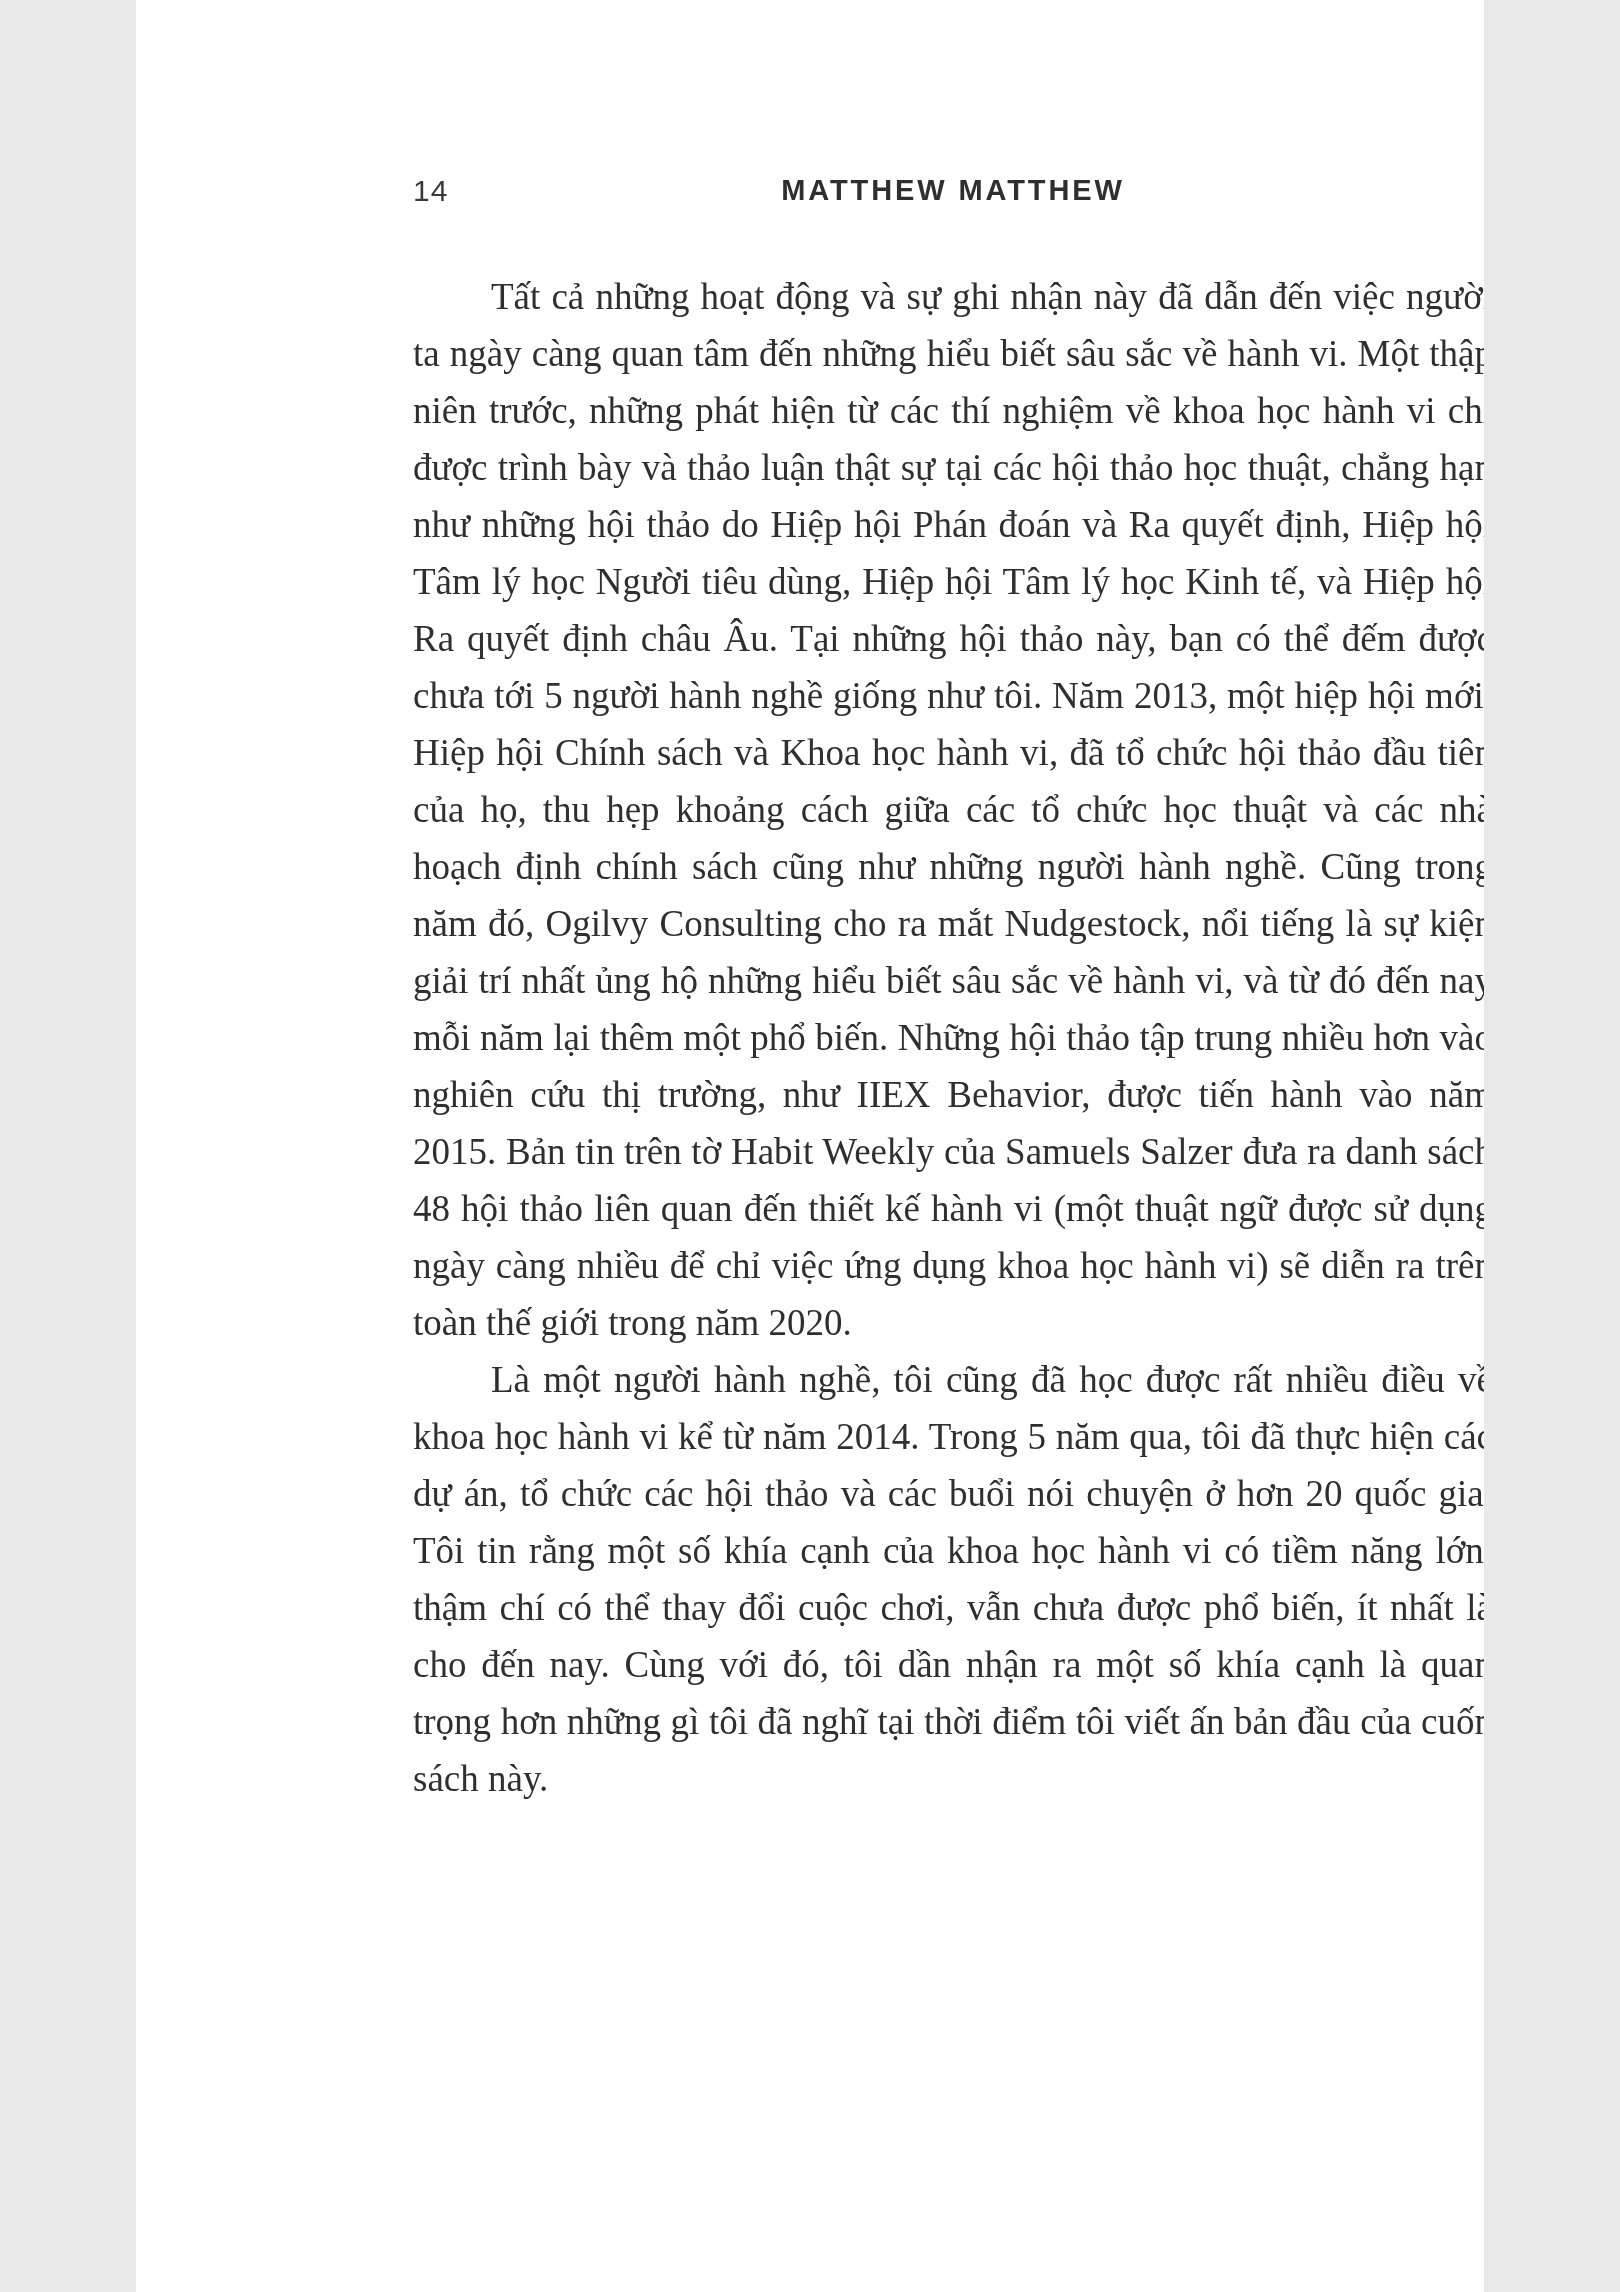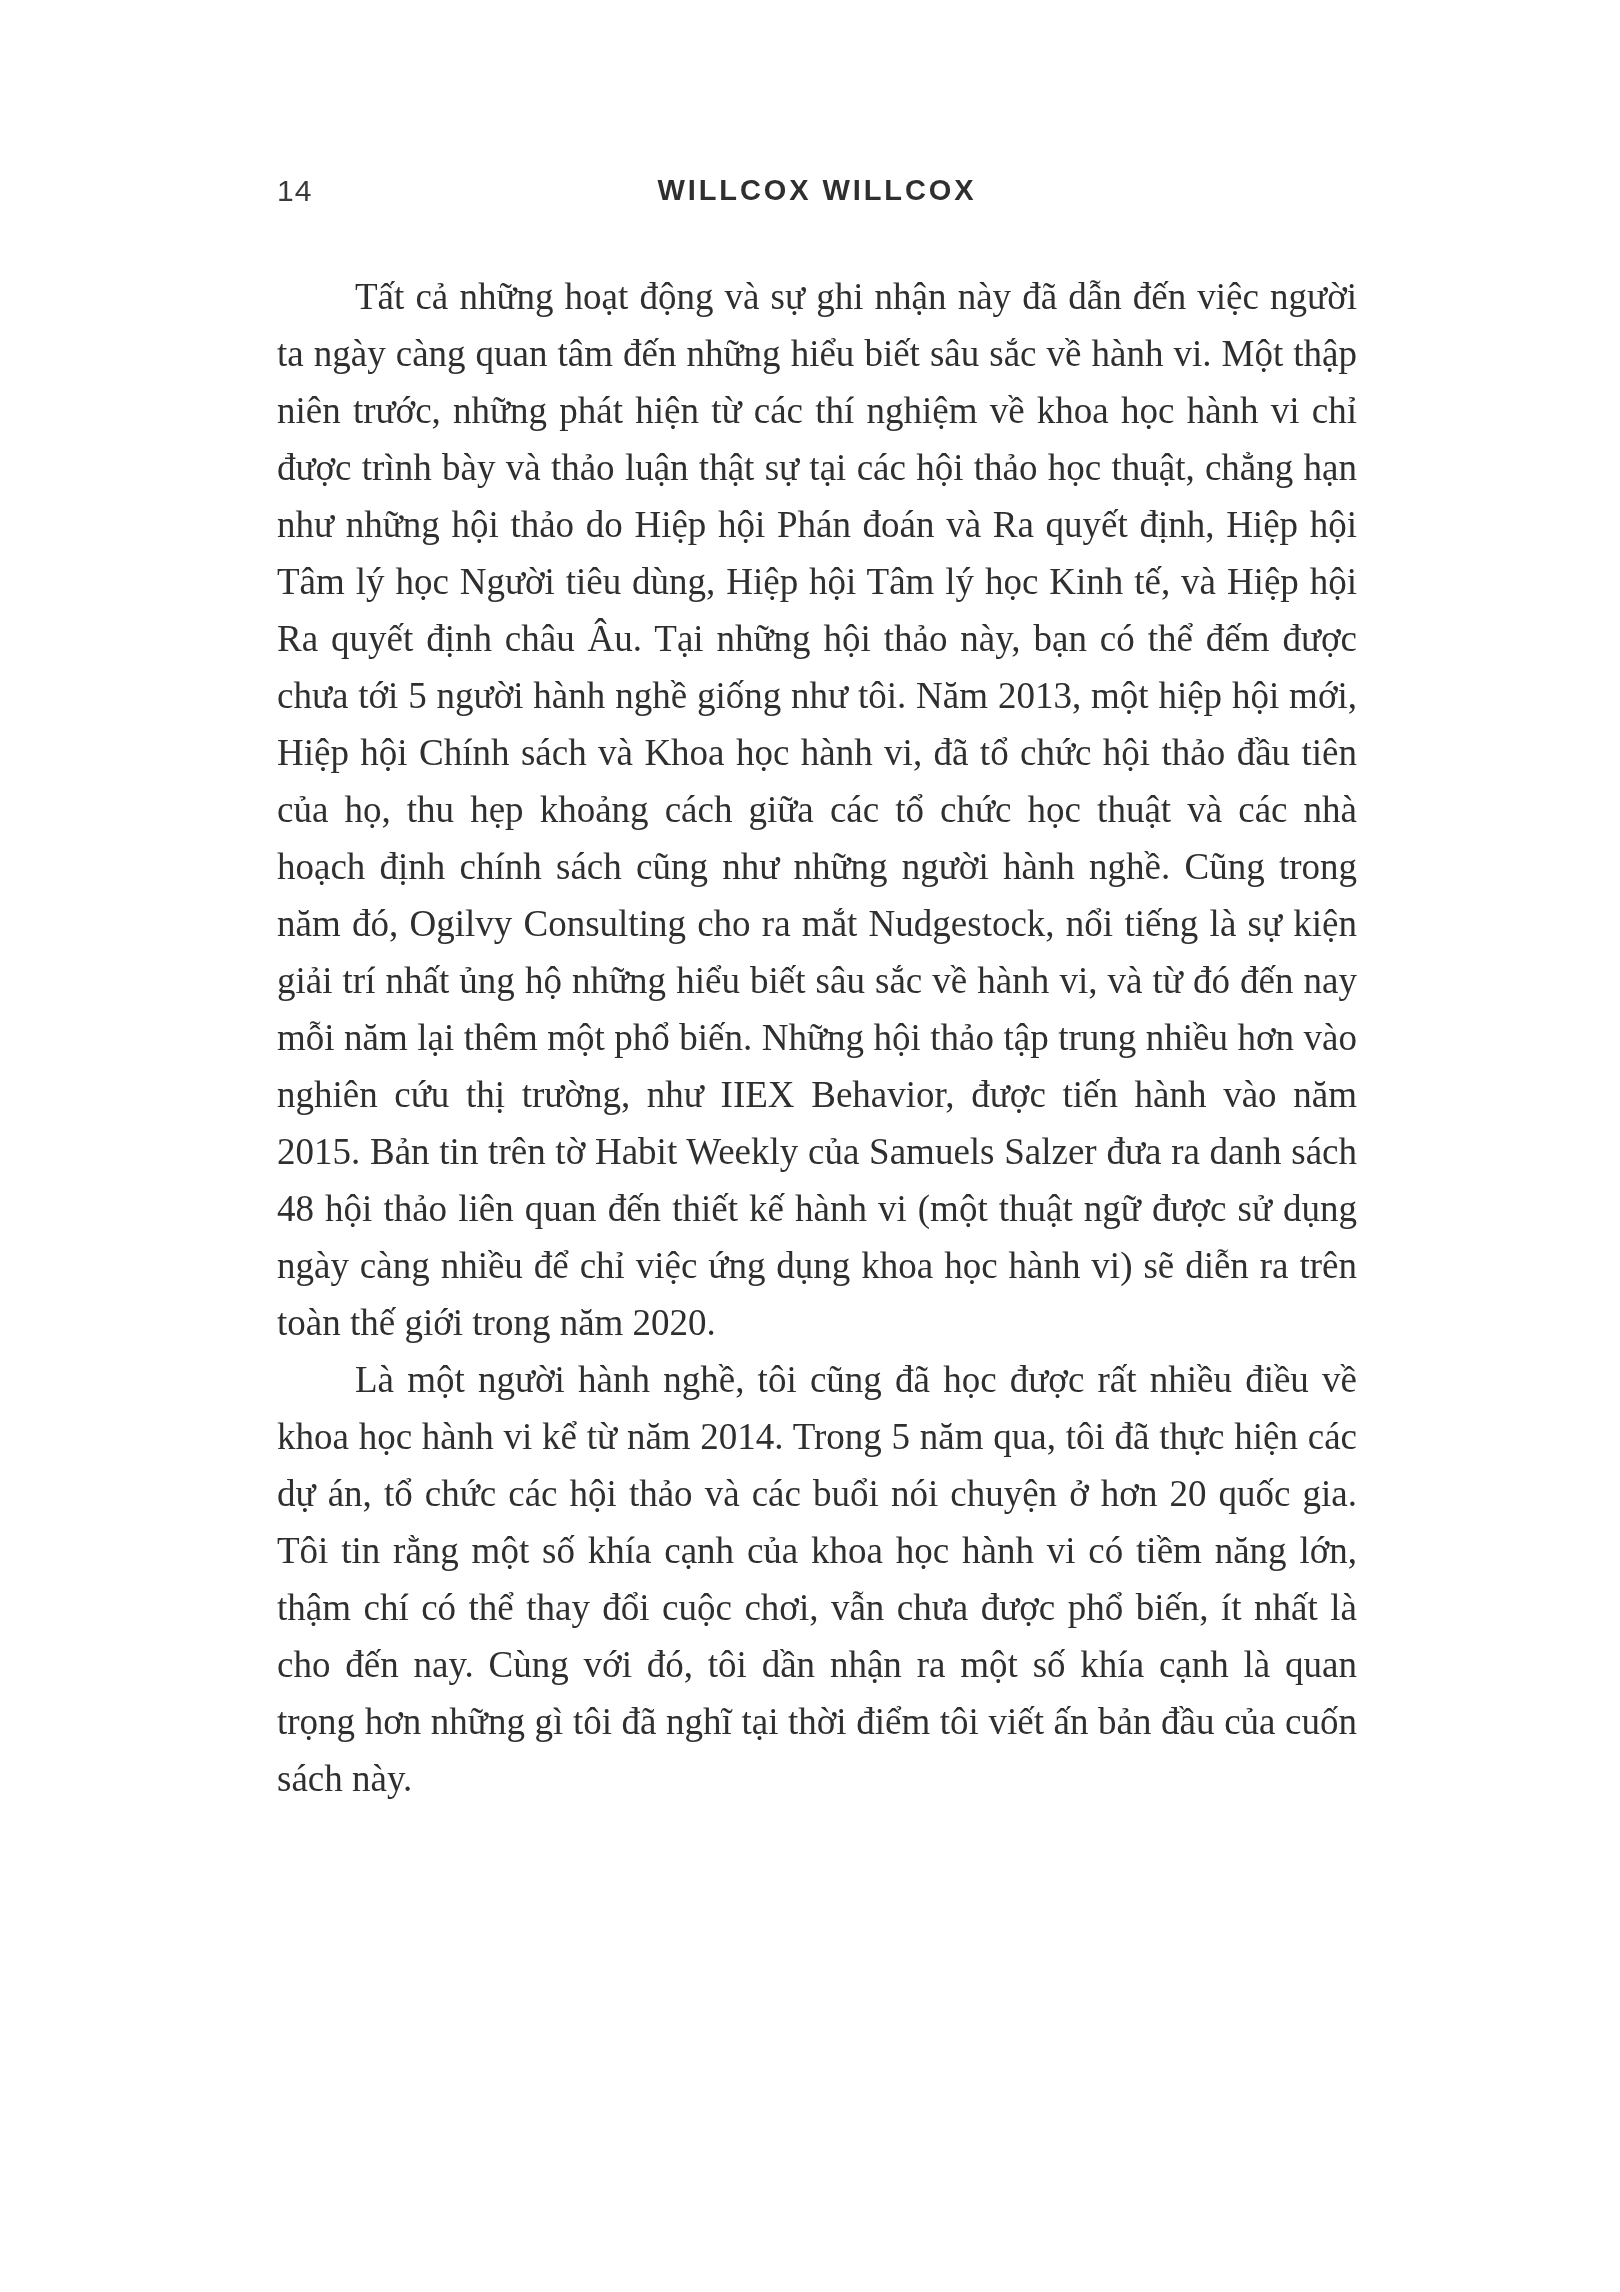--- a/index.html
+++ b/index.html
@@ -2,21 +2,21 @@
 <html><head>
 <meta charset="utf-8">
 <style>
   html, body {
     margin: 0;
     padding: 0;
     background: #e9e9e9;
   }
   .page {
     position: relative;
-    width: 1620px;
+    width: 1348px;
     height: 2293px;
     margin: 0 auto;
     background: #ffffff;
     overflow: hidden;
     font-family: "Liberation Serif", "DejaVu Serif", serif;
     color: #2f2f2f;
   }
   .text-block {
     position: absolute;
     left: 277px;
@@ -60,21 +60,21 @@
   .italic {
   }
 </style>
 </head>
 <body>
 
 <div class="page">
   <div class="text-block">
     <div class="page-header">
       <span class="page-number">14</span>
-      <span class="running-header">WILLCOX WILLCOX</span>
+      <span class="running-header">MATTHEW MATTHEW</span>
     </div>
     <div class="page-body">
         <p class="para"><span>Tất cả những hoạt động và sự ghi nhận này đã dẫn đến việc người ta ngày càng quan tâm đến những hiểu biết sâu sắc về hành vi. Một thập niên trước, những phát hiện từ các thí nghiệm về khoa học hành vi chỉ được trình bày và thảo luận thật sự tại các hội thảo học thuật, chẳng hạn như những hội thảo do Hiệp hội Phán đoán và Ra quyết định, Hiệp hội Tâm lý học Người tiêu dùng, Hiệp hội Tâm lý học Kinh tế, và Hiệp hội Ra quyết định châu Âu. Tại những hội thảo này, bạn có thể đếm được chưa tới 5 người hành nghề giống như tôi. Năm 2013, một hiệp hội mới, Hiệp hội Chính sách và Khoa học hành vi, đã tổ chức hội thảo đầu tiên của họ, thu hẹp khoảng cách giữa các tổ chức học thuật và các nhà hoạch định chính sách cũng như những người hành nghề. Cũng trong năm đó, Ogilvy Consulting cho ra mắt Nudgestock, nổi tiếng là sự kiện giải trí nhất ủng hộ những hiểu biết sâu sắc về hành vi, và từ đó đến nay mỗi năm lại thêm một phổ biến. Những hội thảo tập trung nhiều hơn vào nghiên cứu thị trường, như IIEX Behavior, được tiến hành vào năm 2015. Bản tin trên tờ </span><span class="italic">Habit Weekly</span><span> của Samuels Salzer đưa ra danh sách 48 hội thảo liên quan đến </span><span class="italic">thiết kế hành vi</span><span> (một thuật ngữ được sử dụng ngày càng nhiều để chỉ việc ứng dụng khoa học hành vi) sẽ diễn ra trên toàn thế giới trong năm 2020.</span></p>
         <p class="para"><span>Là một người hành nghề, tôi cũng đã học được rất nhiều điều về khoa học hành vi kể từ năm 2014. Trong 5 năm qua, tôi đã thực hiện các dự án, tổ chức các hội thảo và các buổi nói chuyện ở hơn 20 quốc gia. Tôi tin rằng một số khía cạnh của khoa học hành vi có tiềm năng lớn, thậm chí có thể thay đổi cuộc chơi, vẫn chưa được phổ biến, ít nhất là cho đến nay. Cùng với đó, tôi dần nhận ra một số khía cạnh là quan trọng hơn những gì tôi đã nghĩ tại thời điểm tôi viết ấn bản đầu của cuốn sách này.</span></p>
       </div>
   </div>
 </div>
 
 
 </body></html>

